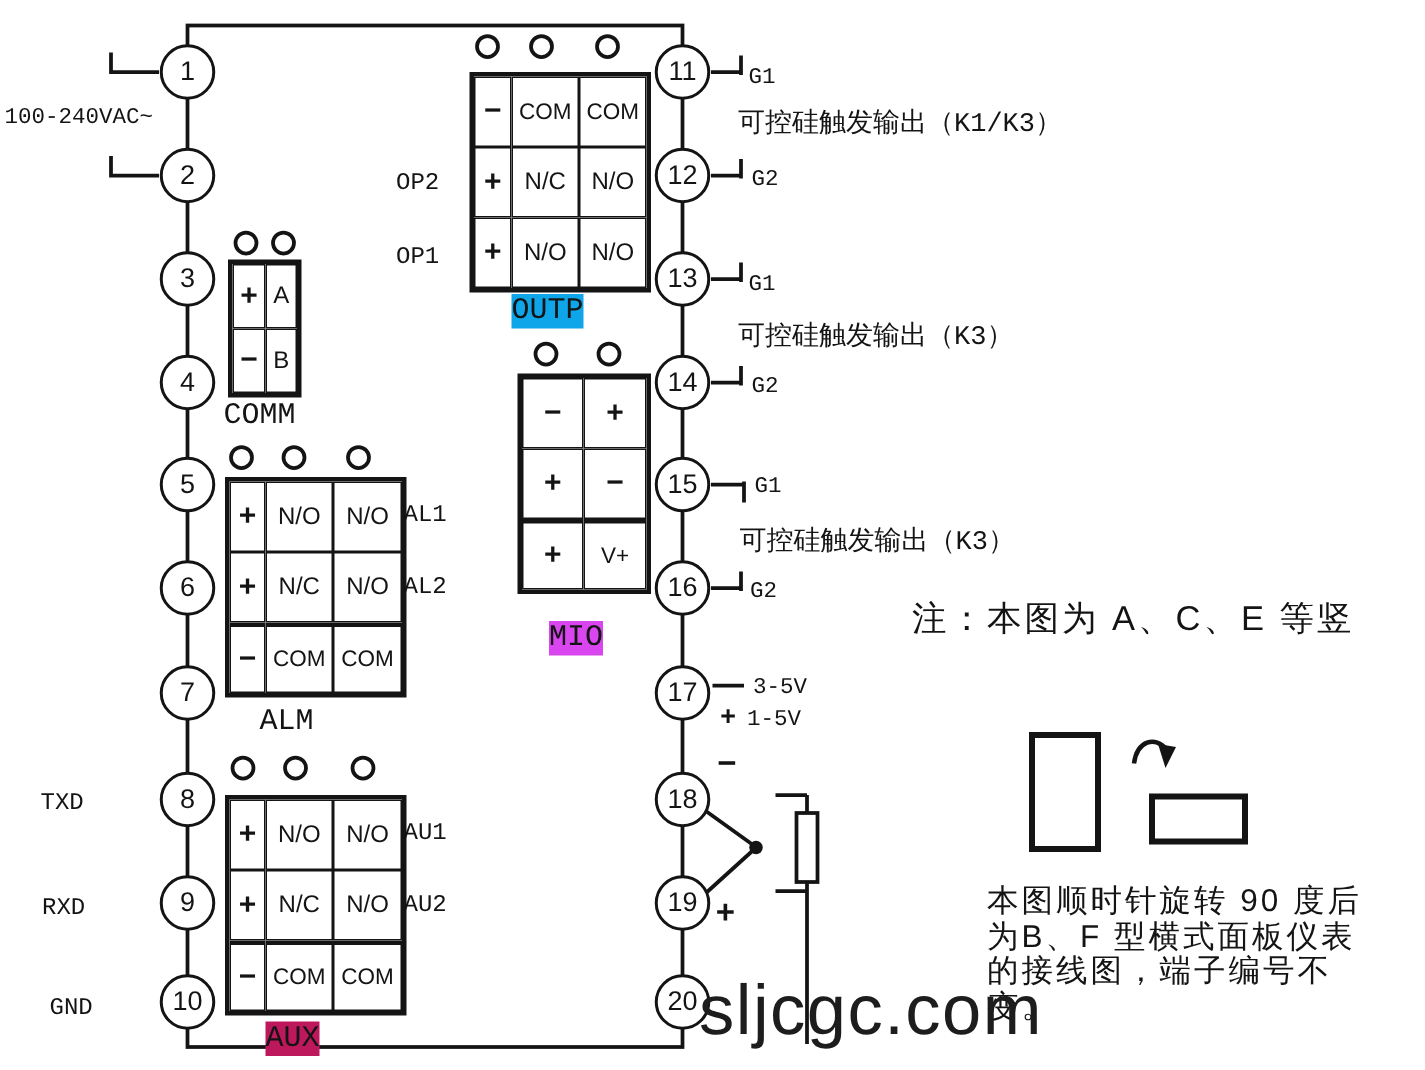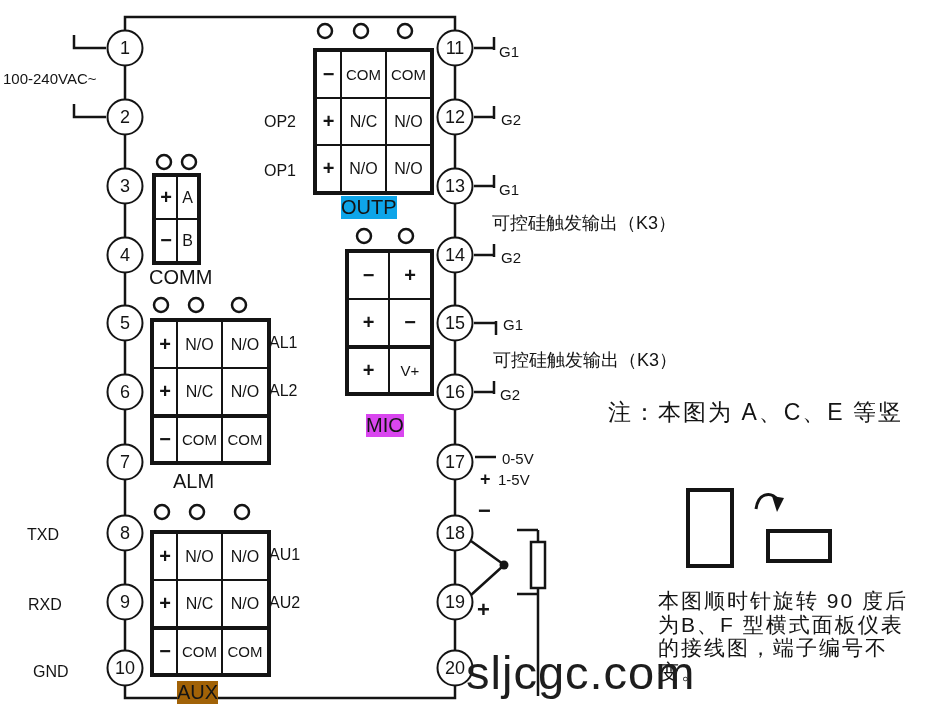--- a/index.html
+++ b/index.html
@@ -17,21 +17,21 @@
   }
   .block {
     position: absolute; display: grid; border: 3px solid #141414; background: #fff; z-index: 4;
   }
   .cell {
     display: flex; align-items: center; justify-content: center;
     border: 1.5px solid #141414; font-size: 16px; background:#fff;
   }
   .sign { font-size: 20px; font-weight: bold; }
   .tt { border-top: 3.5px solid #141414; }
-  .lbl { position: absolute; white-space: nowrap; z-index: 6; }
+  .lbl { position: absolute; white-space: nowrap; z-index: 6; font-family: Liberation Mono, monospace; }
   .fs15 { font-size: 15px; }
   .fs16 { font-size: 16px; }
   .fs18 { font-size: 18px; }
   .fs20 { font-size: 20px; }
   .b { font-weight: bold; }
   .note { position:absolute; white-space:nowrap; z-index:6; }
   .note1 { left:608px; top:395px; font-size:23px; line-height:35px; letter-spacing:2px; }
   .note2 { left:626px; top:589px; font-size:21px; line-height:23.5px; letter-spacing:2px;margin-left:32px; }
   .watermark {
     position:absolute; left:466px; top:645px; font-size:47px; letter-spacing:1px;
@@ -163,38 +163,39 @@
     <div class="cell">N/O</div>
     <div class="cell sign">+</div>
     <div class="cell">N/C</div>
     <div class="cell">N/O</div>
     <div class="cell sign tt">−</div>
     <div class="cell fs15 tt">COM</div>
     <div class="cell fs15 tt">COM</div>
   </div>
   <div class="lbl fs16" style="left:269px;top:546px">AU1</div>
   <div class="lbl fs16" style="left:269px;top:594px">AU2</div>
-  <div class="lbl fs20" style="left:177px;top:681px;background:#a16207">AUX</div>
+  <div class="lbl fs20" style="left:177px;top:681px;background:#be185d">AUX</div>
 
   <div class="lbl fs15" style="left:3px;top:70px">100-240VAC~</div>
   <div class="lbl fs16" style="left:27px;top:526px">TXD</div>
   <div class="lbl fs16" style="left:28px;top:596px">RXD</div>
   <div class="lbl fs16" style="left:33px;top:663px">GND</div>
 
   <div class="lbl fs15" style="left:499px;top:43px">G1</div>
   <div class="lbl fs15" style="left:501px;top:111px">G2</div>
   <div class="lbl fs15" style="left:499px;top:181px">G1</div>
   <div class="lbl fs15" style="left:501px;top:249px">G2</div>
   <div class="lbl fs15" style="left:503px;top:316px">G1</div>
   <div class="lbl fs15" style="left:500px;top:386px">G2</div>
 
+  <div class="lbl fs18" style="left:492px;top:69px">可控硅触发输出（K1/K3）</div>
   <div class="lbl fs18" style="left:492px;top:211px">可控硅触发输出（K3）</div>
   <div class="lbl fs18" style="left:493px;top:348px">可控硅触发输出（K3）</div>
 
-  <div class="lbl fs15" style="left:502px;top:450px">0-5V</div>
+  <div class="lbl fs15" style="left:502px;top:450px">3-5V</div>
   <div class="lbl fs18 b" style="left:480px;top:469px">+</div>
   <div class="lbl fs15" style="left:498px;top:471px">1-5V</div>
   <div class="lbl b" style="left:478px;top:498px;font-size:22px">−</div>
   <div class="lbl b" style="left:477px;top:597px;font-size:22px">+</div>
 
   <div class="note note1">
     <div>注：本图为 A、C、E 等竖</div>
   </div>
 
   <div class="note note2">

